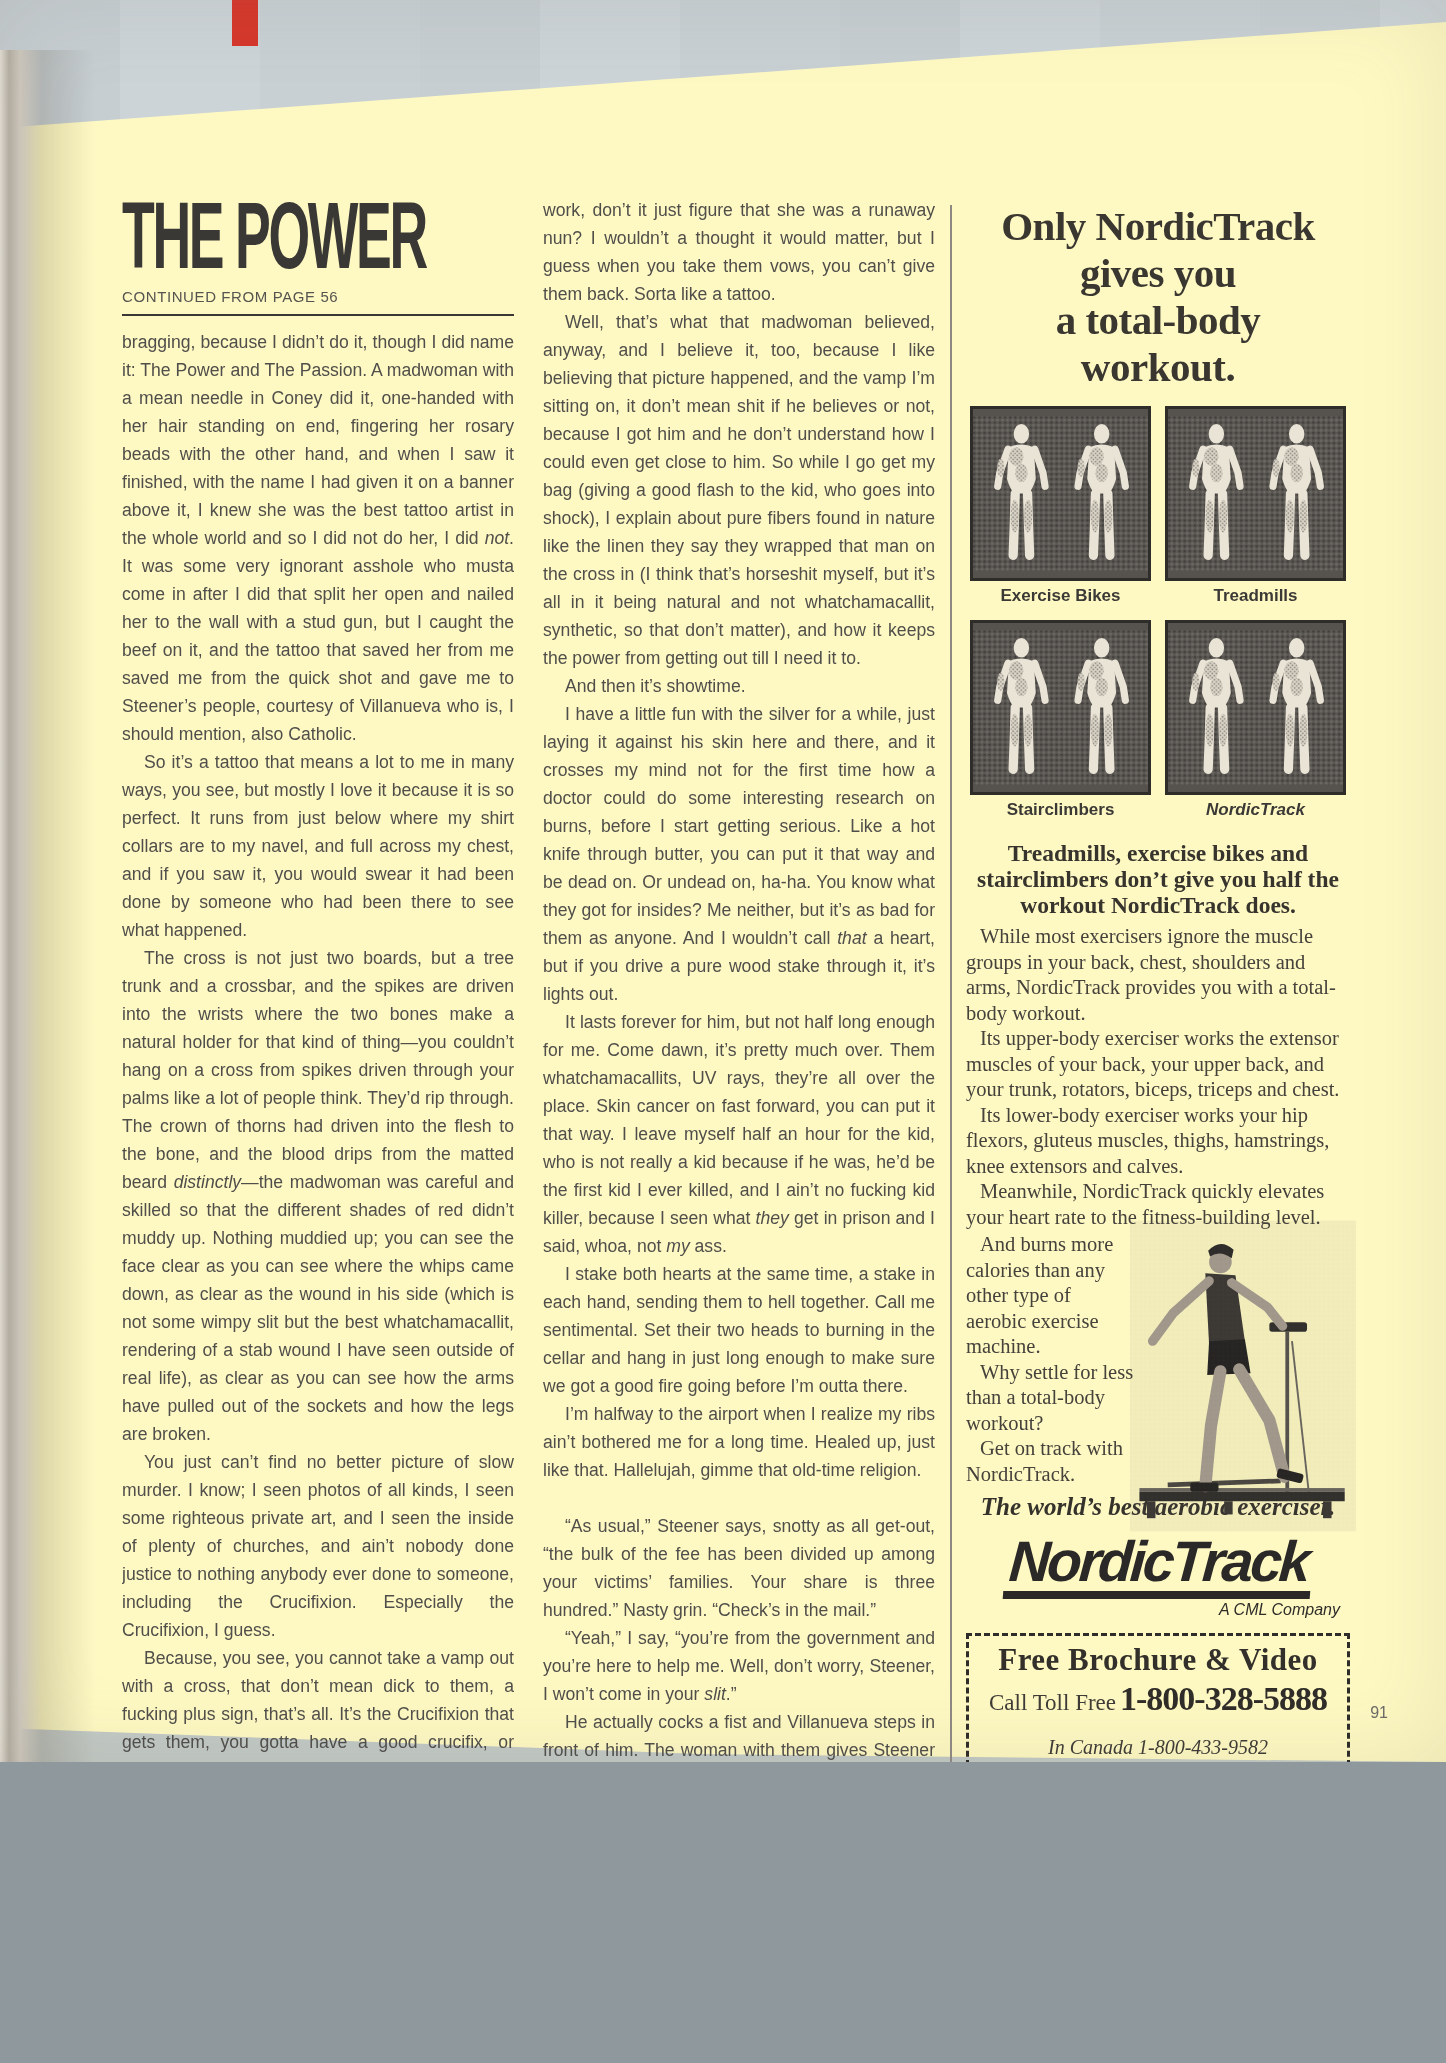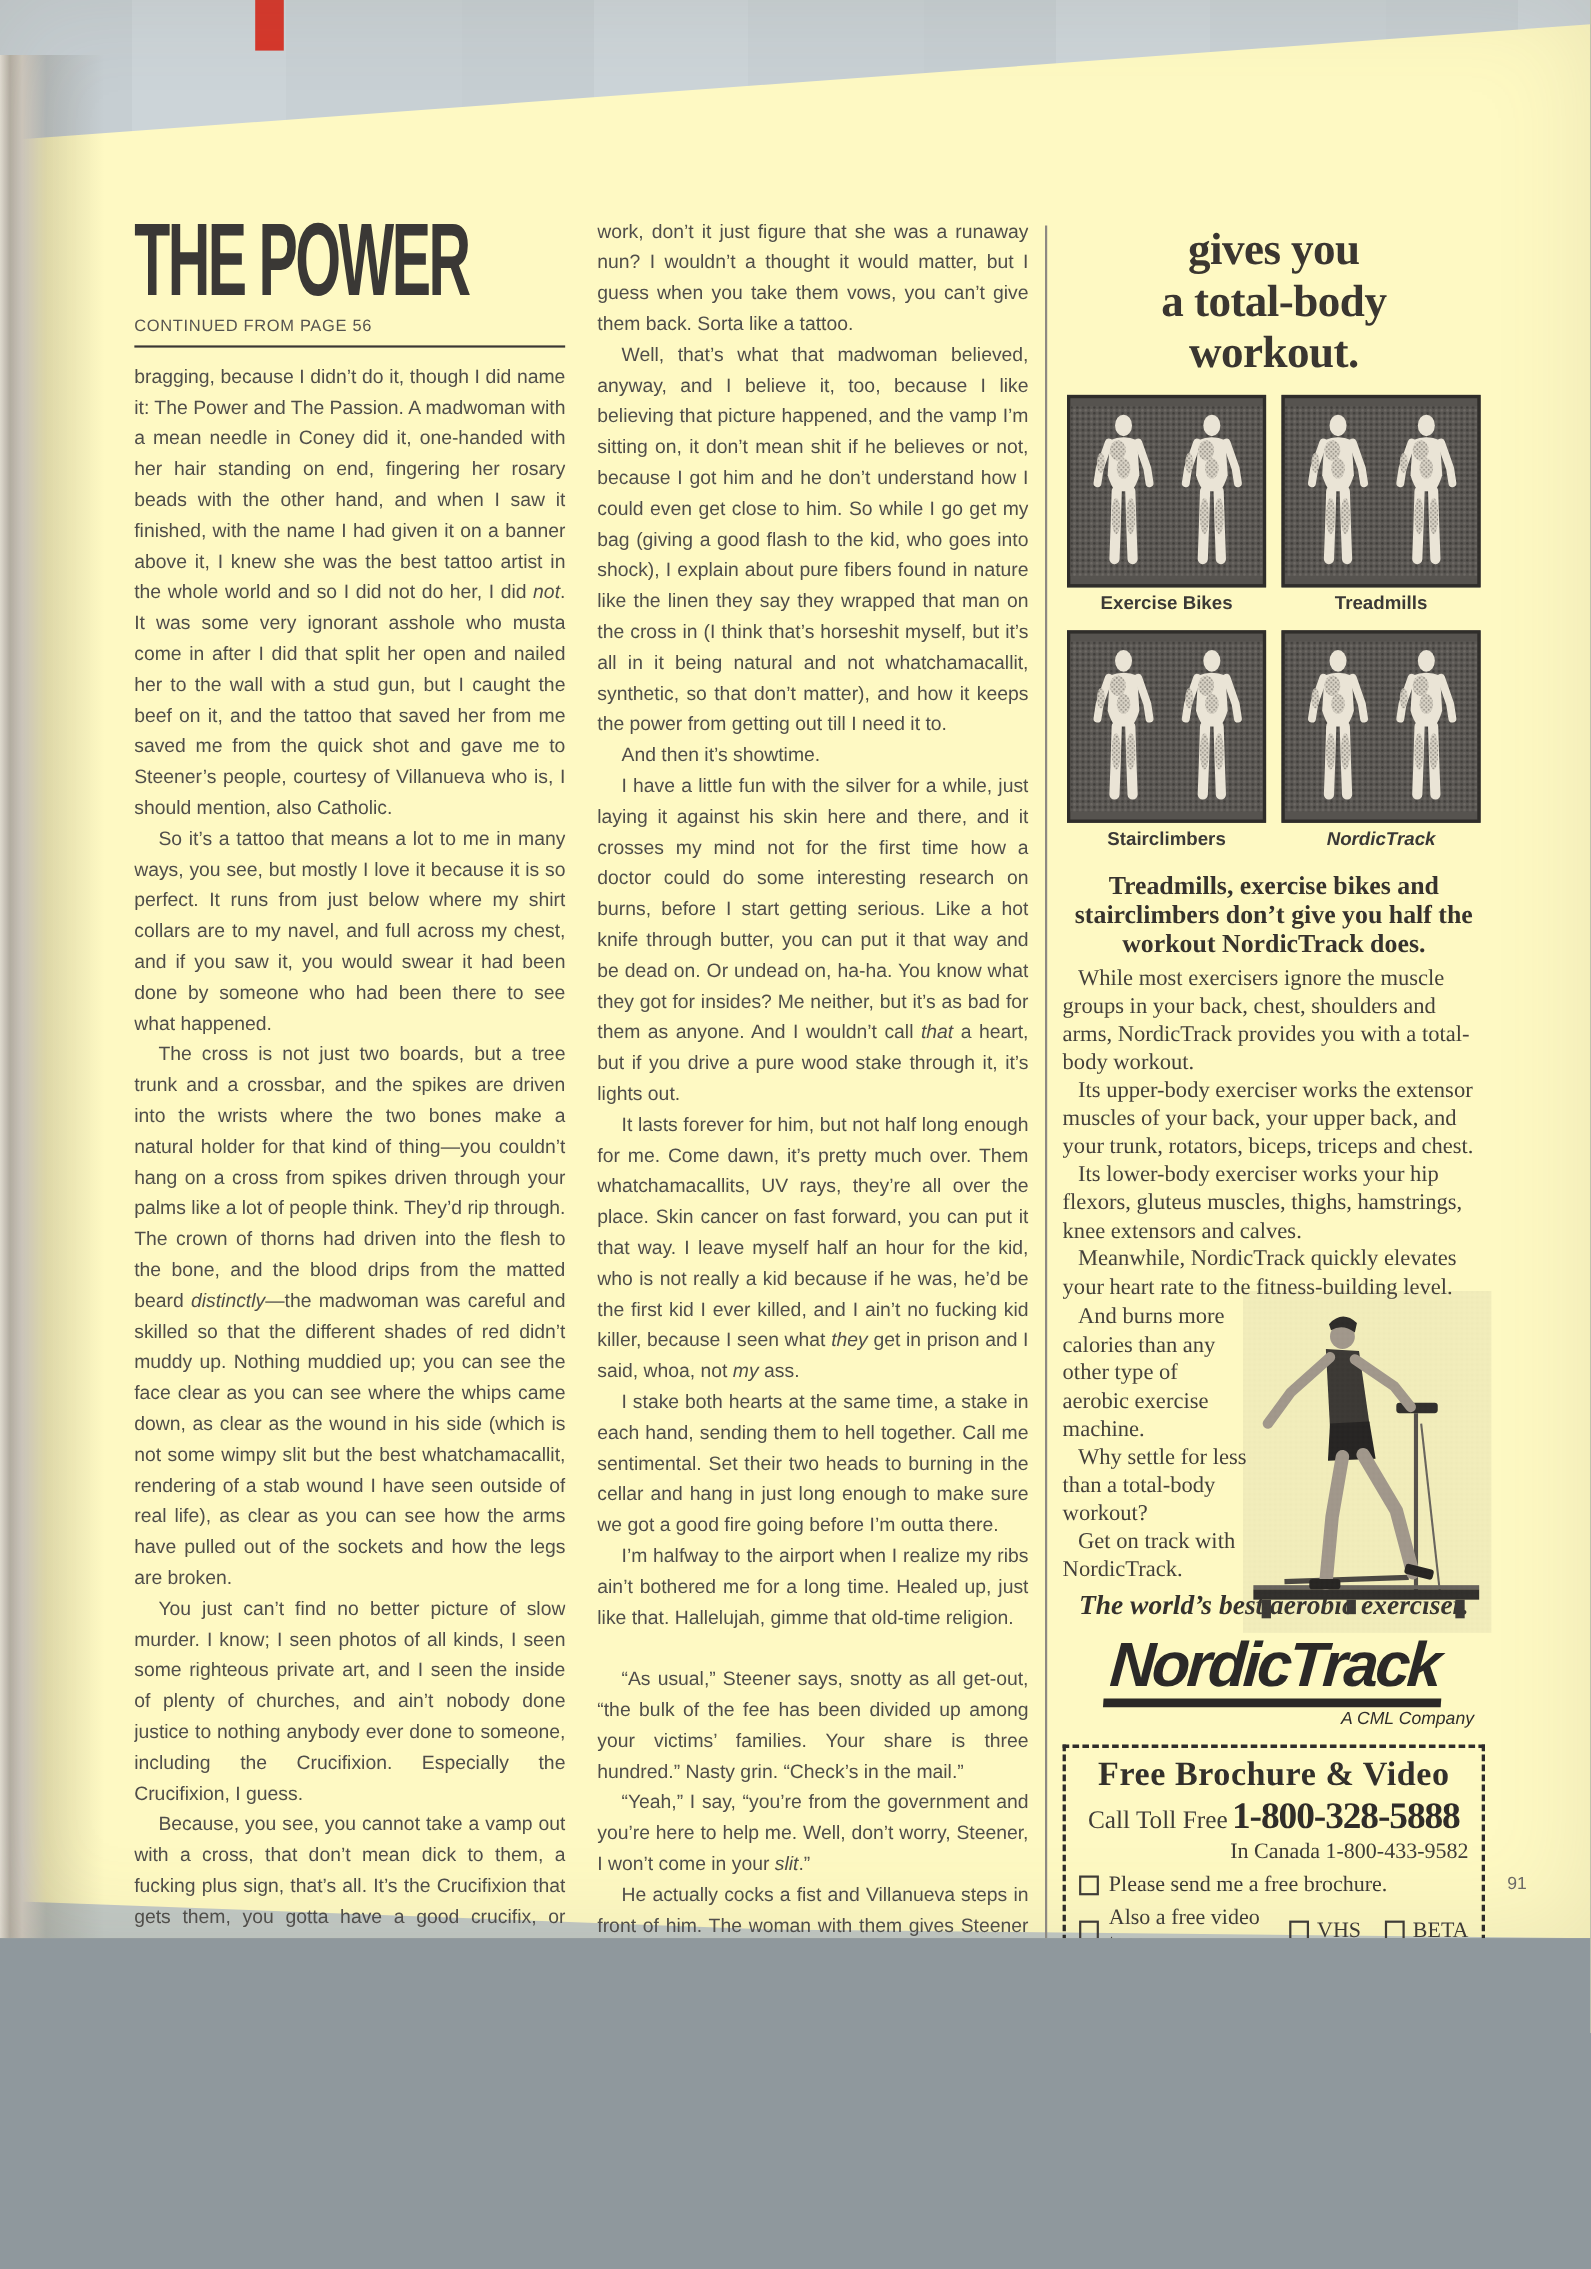--- a/index.html
+++ b/index.html
@@ -61,21 +61,21 @@
   .nt-sub{display:block;text-align:right;font-style:italic;font-size:16px;
     color:#2f2d2a;margin:2px 10px 0 0;}
 
   
   .coupon{margin-top:14px;border:3.5px dashed #2f2d2a;padding:6px 12px 8px 12px;
     font-family:"Liberation Serif",serif;color:#3f3c37;}
   .cp-title{font-weight:700;font-size:31px;text-align:center;letter-spacing:.5px;color:#33302b;}
   .cp-callrow{text-align:center;margin-top:2px;white-space:nowrap;}
   .cp-call{font-size:23px;}
   .cp-phone{font-weight:700;font-size:34px;letter-spacing:-1px;color:#302d29;}
-  .cp-canada{text-align:right;font-size:20px;margin-top:1px;}
+  .cp-canada{text-align:center;font-size:20px;margin-top:18px;font-style:italic;}
   .cp-check{display:flex;align-items:center;font-size:20px;margin-top:7px;}
   .cbx{width:14px;height:14px;border:2.5px solid #3f3c37;display:inline-block;
     margin-right:9px;flex:0 0 auto;}
   .cbx.sm{margin:0 7px 0 22px;}
   .frow{display:flex;align-items:flex-end;font-size:22px;margin-top:9px;white-space:pre;}
   .fline{display:inline-block;border-bottom:2px solid #4a463f;flex:1;height:1em;margin:0 4px;}
   .fline.st{flex:0 0 64px;}
   .fline.zp{flex:0 0 88px;}
   .cp-addr{text-align:left;font-size:19px;margin-top:8px;}
   .cp-code{font-weight:700;font-size:19px;margin-top:2px;color:#2e2b27;}
@@ -145,20 +145,21 @@
         <p class="sp ind gap"><span>“As usual,” Steener says, snotty as all get-out, “the bulk of the fee has been divided up among your victims’ families. Your share is three hundred.” Nasty grin. “Check’s in the mail.”</span></p>
         <p class="sp ind"><span>“Yeah,” I say, “you’re from the government and you’re here to help me. Well, don’t worry, Steener, I won’t come in your </span><i>slit</i><span>.”</span></p>
         <p class="sp ind"><span>He actually cocks a fist and Villanueva steps in front of him. The woman with them gives Steener a really sharp look, like she’s gonna come to my de-</span></p>
       </div>
   </div>
 
   <div class="divider"></div>
 
   <div class="ad">
     <div class="ad-headline" id="ad-headline">
+        <div>Only NordicTrack</div>
         <div>gives you</div>
         <div>a total-body</div>
         <div>workout.</div>
       </div>
 
     <div class="panels" id="panels">
         <div class="panel-cell">
           <div class="panel">
             <svg viewBox="0 0 170 150">
               <rect width="170" height="150" fill="url(#ht)"></rect>

